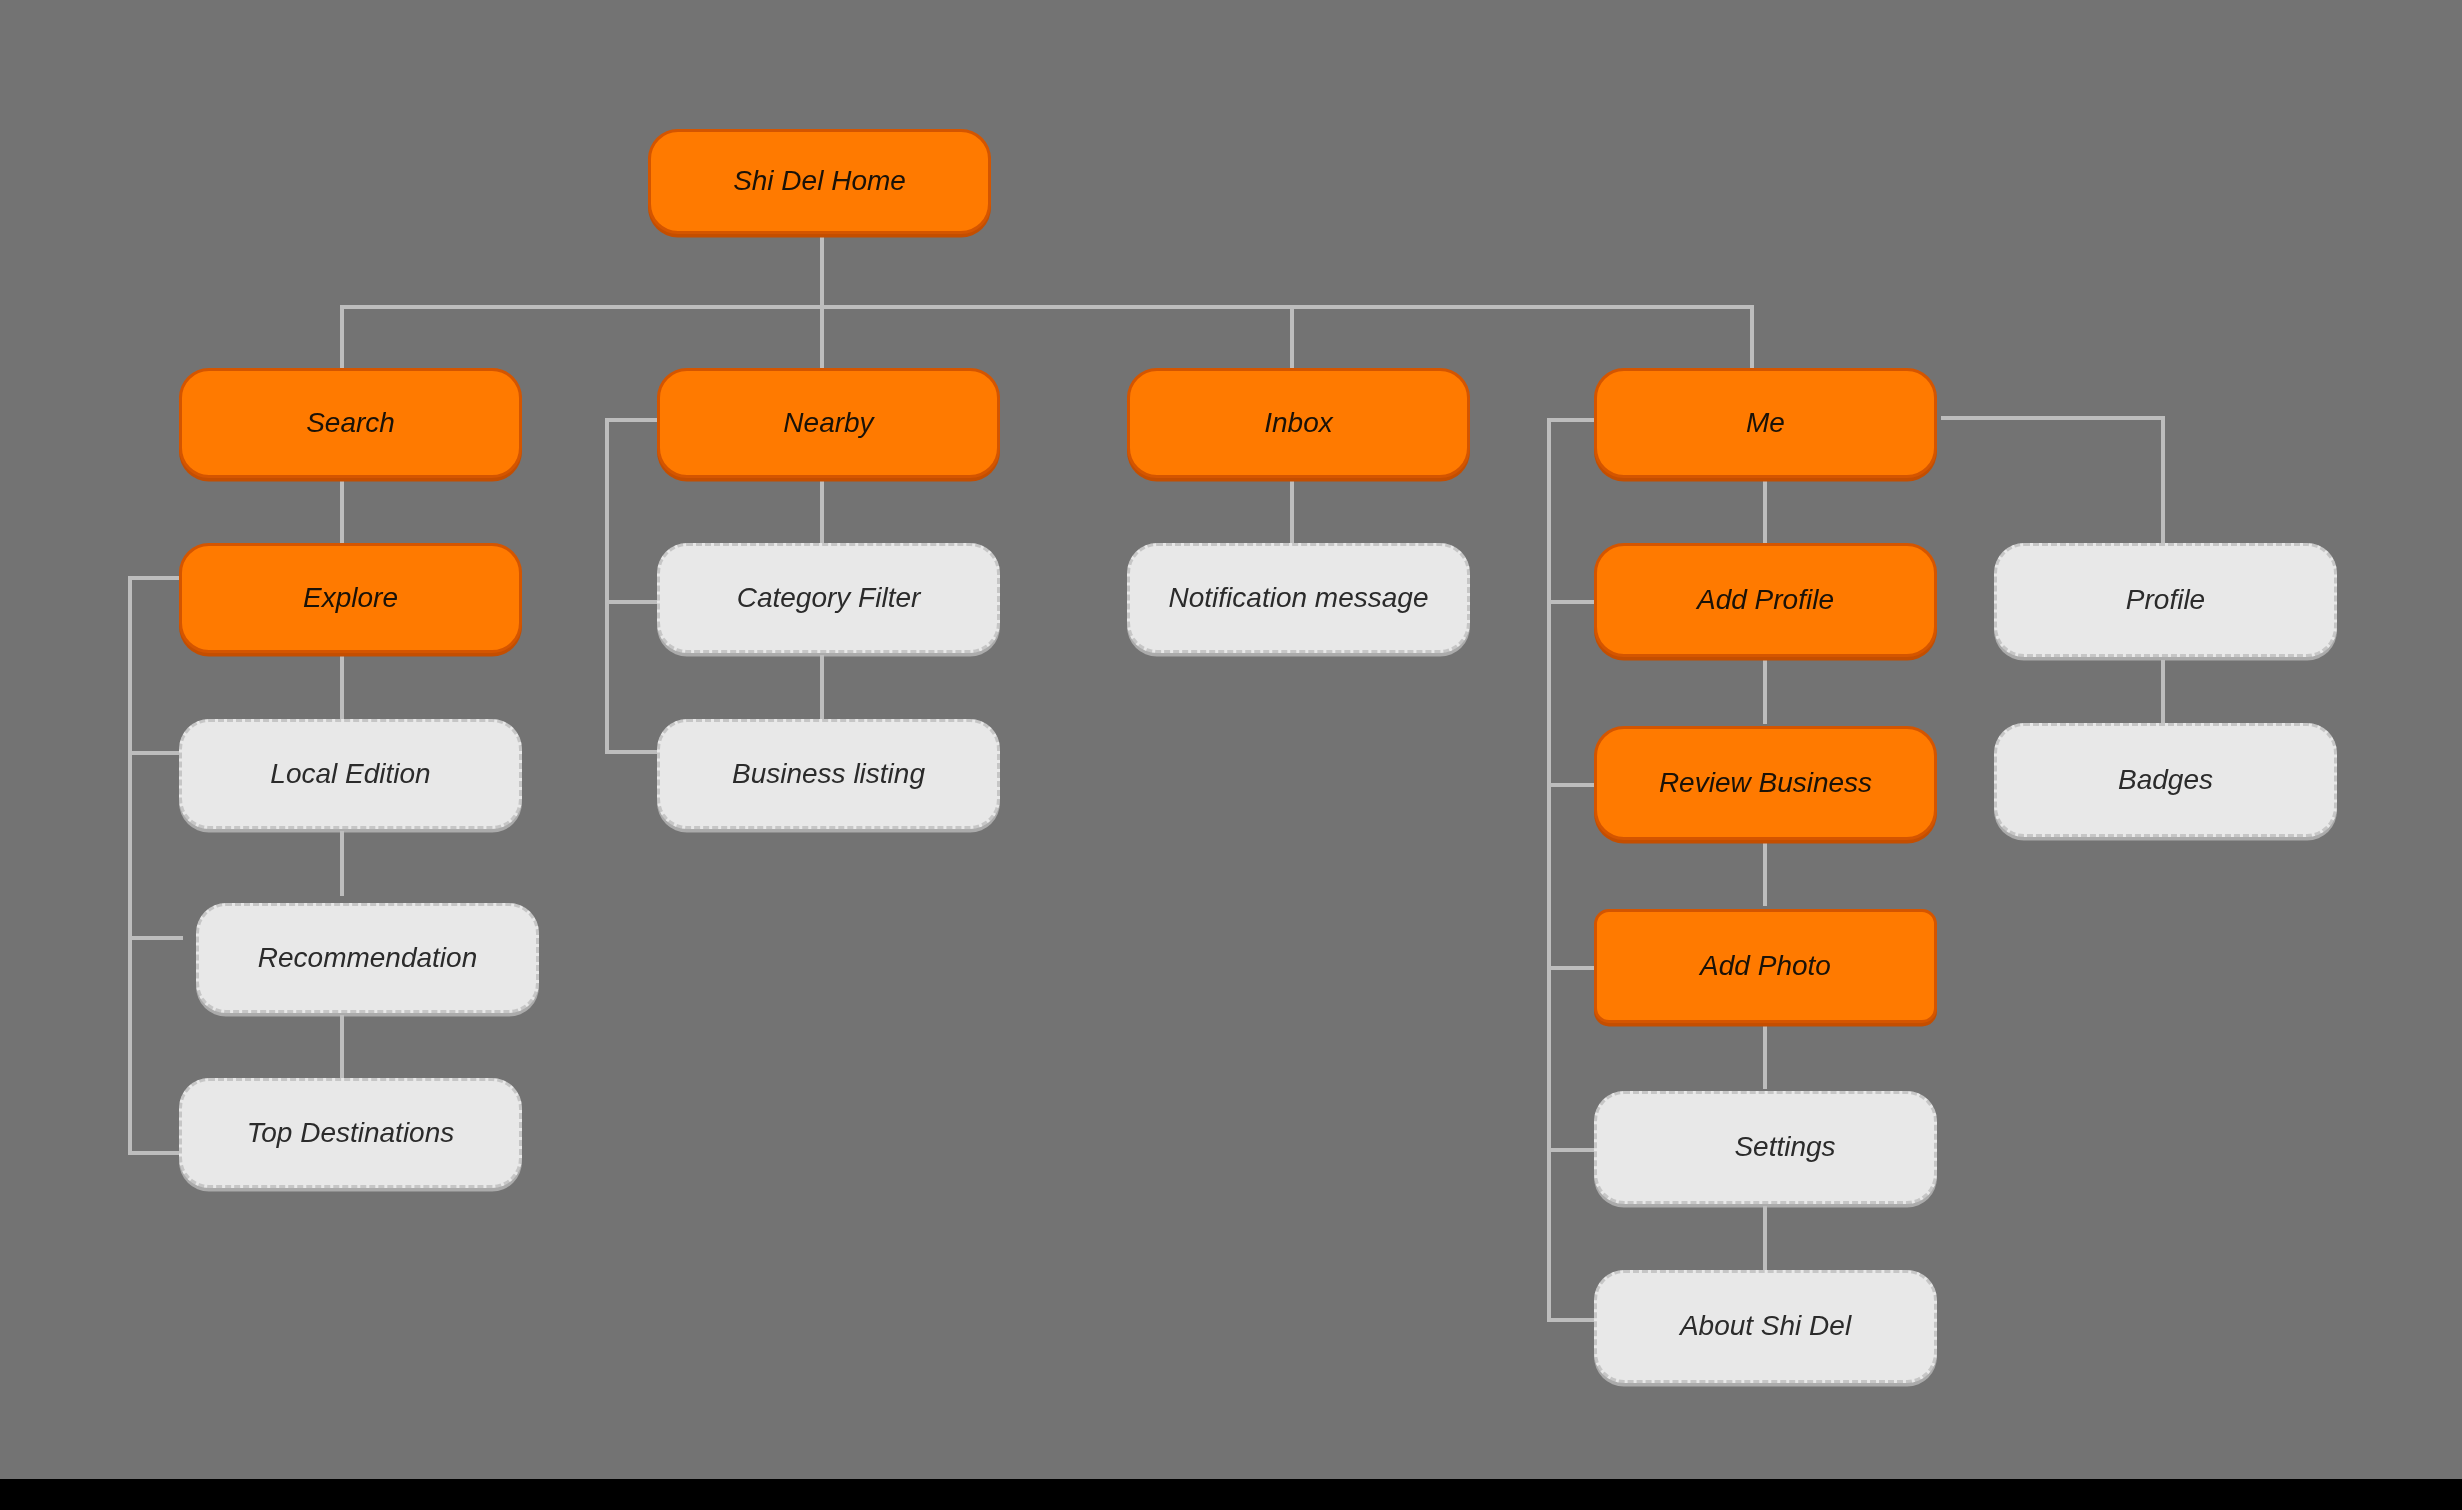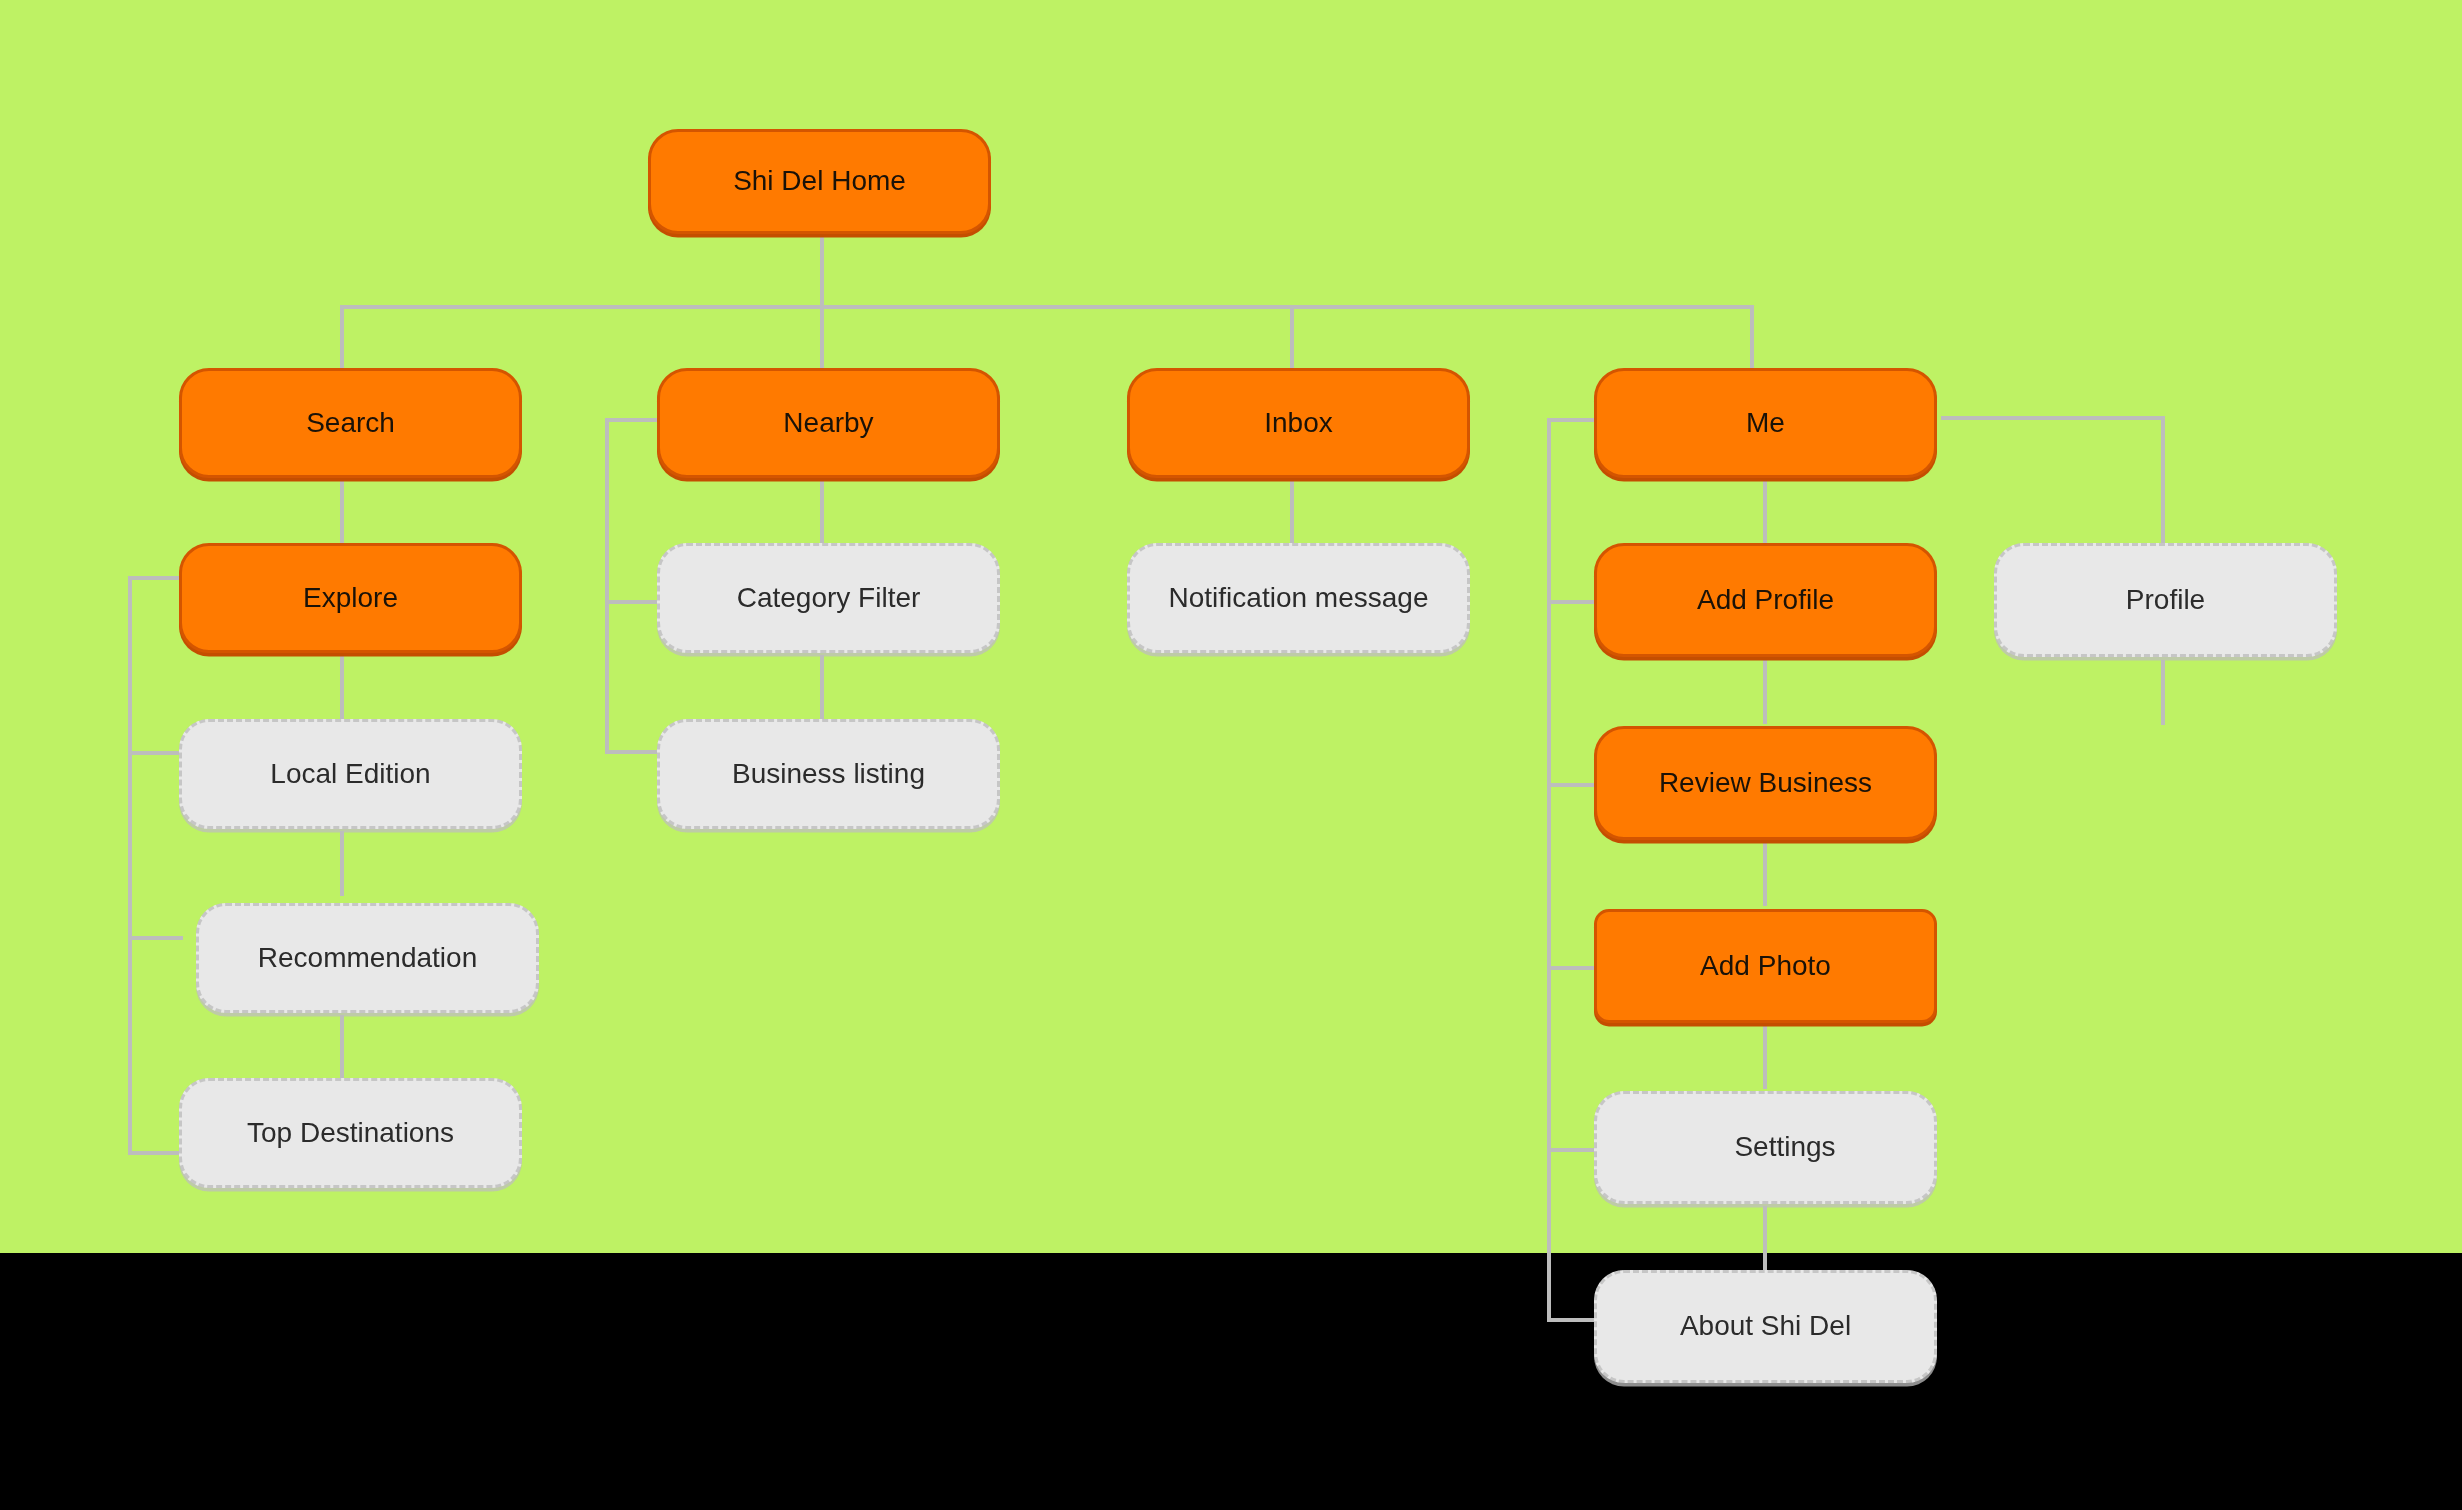--- a/index.html
+++ b/index.html
@@ -1,18 +1,18 @@
 <!DOCTYPE html>
 <html style="font-size:8px"><head>
 <meta charset="utf-8">
 <style>
   html,body{margin:0;padding:0;background:#000;}
   body{width:2462px;height:1511px;overflow:hidden;
        font-family:"Liberation Sans","DejaVu Sans",sans-serif;}
-  #canvas{position:relative;width:2462px;height:1253px;background:#bef264;}
+  #canvas{position:relative;width:2462px;height:1479px;background:#737373;font-style:italic;}
 
   .node{position:absolute;box-sizing:border-box;display:flex;
         align-items:center;justify-content:center;
         border-radius:30px;text-align:center;line-height:1.15;}
 
   .node.primary{background:#FF7A00;border:3.5px solid #D45500;color:#1A1208;
                 font-size:28px;font-weight:400;
                 box-shadow:0 3.5px 0 0 #C44E00;}
   .node.secondary{background:#E8E8E8;border:3.5px dashed #C6C6C6;color:#2B2B2B;
                   font-size:28px;font-weight:400;
@@ -92,15 +92,16 @@
   <div class="node secondary" style="left:1127px;top:543px;width:343px;height:110px;">Notification message</div>
 
   <div class="node primary" style="left:1594px;top:368px;width:343px;height:110px;">Me</div>
   <div class="node primary" style="left:1594px;top:543px;width:343px;height:114px;">Add Profile</div>
   <div class="node primary" style="left:1594px;top:726px;width:343px;height:114px;">Review Business</div>
   <div class="node primary" style="left:1594px;top:909px;width:343px;height:114px;border-radius:15px;">Add Photo</div>
   <div class="node secondary" style="left:1594px;top:1091px;width:343px;height:113px;padding-left:39px;">Settings</div>
   <div class="node secondary" style="left:1594px;top:1270px;width:343px;height:113px;">About Shi Del</div>
 
   <div class="node secondary" style="left:1994px;top:543px;width:343px;height:114px;">Profile</div>
+  <div class="node secondary" style="left:1994px;top:723px;width:343px;height:114px;">Badges</div>
 
 </div>
 
 
 </body></html>

